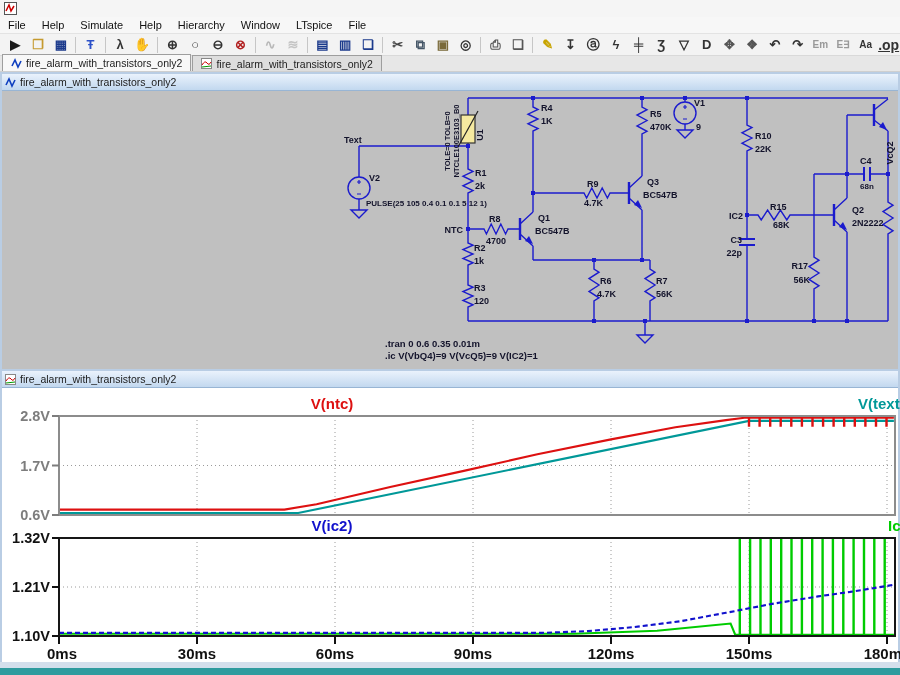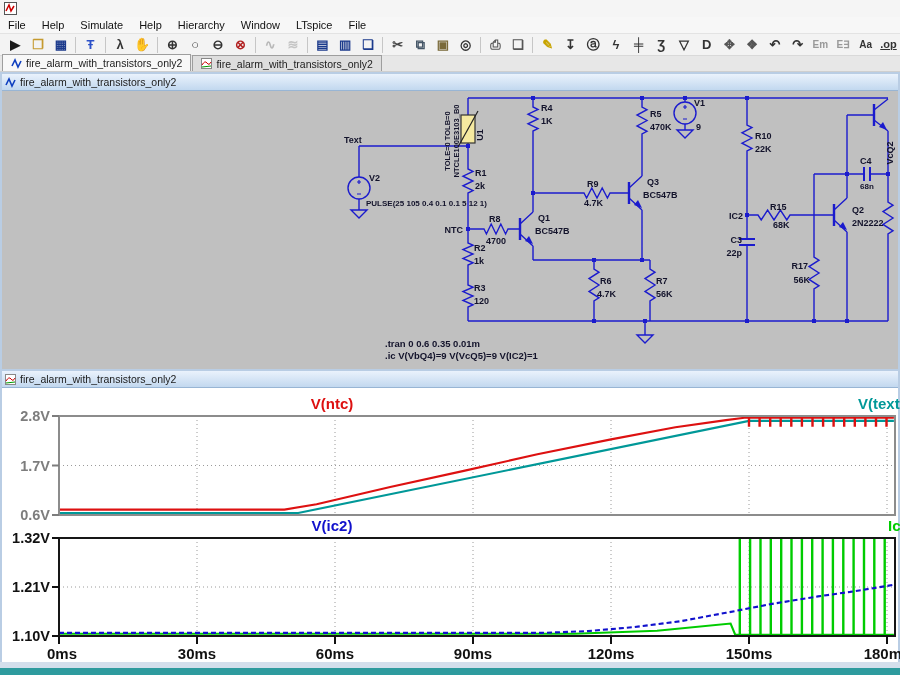--- a/index.html
+++ b/index.html
@@ -103,21 +103,21 @@
       <div class="tbtn" style="color: rgb(51, 51, 51);">Ʒ</div>
       <div class="tbtn" style="color: rgb(51, 51, 51);">▽</div>
       <div class="tbtn" style="color: rgb(51, 51, 51);">D</div>
       <div class="tbtn" style="color: rgb(85, 85, 85);">✥</div>
       <div class="tbtn" style="color: rgb(85, 85, 85);">❖</div>
       <div class="tbtn" style="color: rgb(51, 51, 51);">↶</div>
       <div class="tbtn" style="color: rgb(51, 51, 51);">↷</div>
       <div class="tbtn" style="color: rgb(153, 153, 153); font-size: 10px;">Em</div>
       <div class="tbtn" style="color: rgb(153, 153, 153); font-size: 10px;">E∃</div>
       <div class="tbtn" style="color: rgb(51, 51, 51); font-size: 10px;">Aa</div>
-      <div class="tbtn" style="color: rgb(51, 51, 51); font-size: 11px; text-decoration: underline;">.op</div>
+      <div class="tbtn" style="color: rgb(51, 51, 51); font-size: 14px; text-decoration: underline;">.op</div>
     </div>
 
   <div class="tabbar">
     <div class="tab active">
       <svg width="11" height="11" viewBox="0 0 11 11">
         <path d="M1,8 L4,2 L7,9 L10,3" fill="none" stroke="#1040c0" stroke-width="1.6"></path>
       </svg>
       <span>fire_alarm_with_transistors_only2</span>
     </div>
     <div class="tab">

